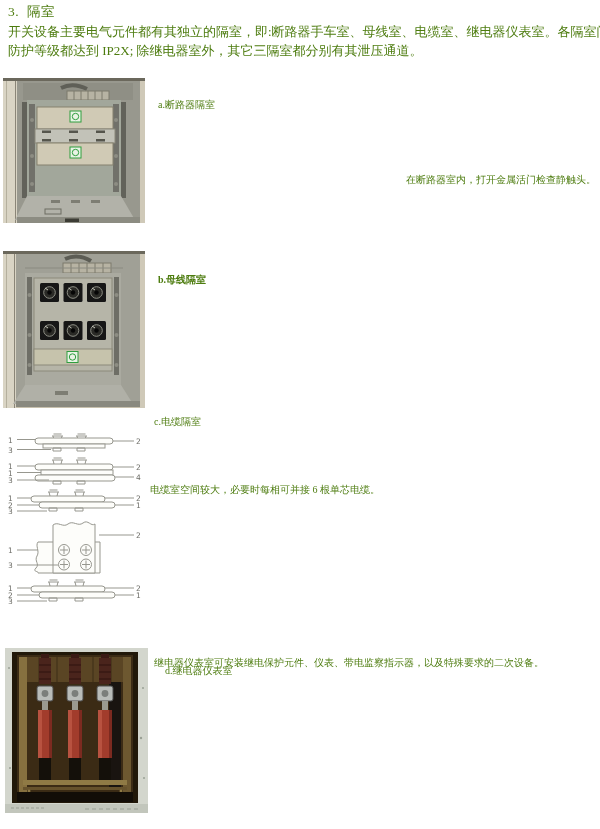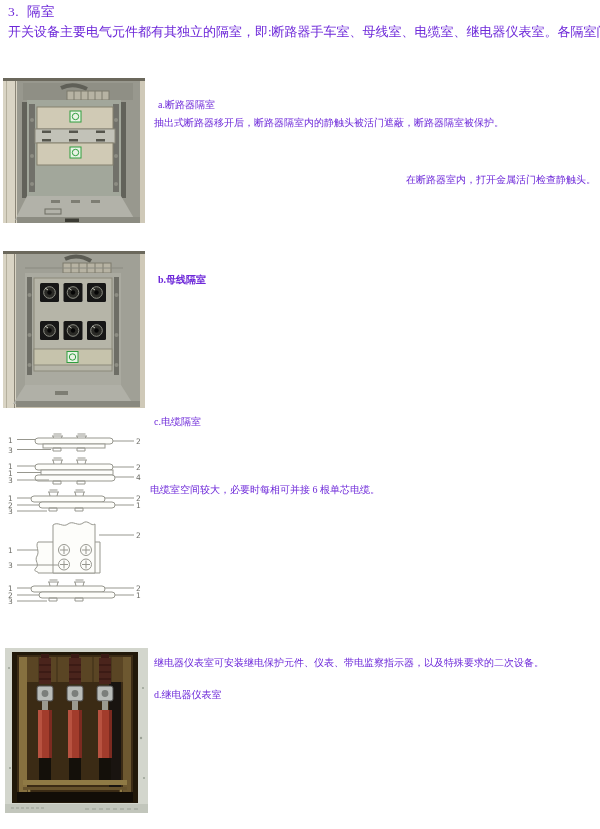--- a/index.html
+++ b/index.html
@@ -1,18 +1,18 @@
 <!DOCTYPE html>
 <html><head>
 <meta charset="utf-8">
 <style>
   html,body{margin:0;padding:0;background:#ffffff;}
   .page{
     position:relative;width:600px;height:829px;background:#ffffff;
-    font-family:"Liberation Serif","DejaVu Serif",serif;color:#6d28d9;
+    font-family:"Liberation Serif","DejaVu Serif",serif;color:#4d7c0f;
     overflow:hidden;
   }
   .abs{position:absolute;}
   .title{font-size:13.5px;white-space:pre;letter-spacing:.5px;}
   .body-text{font-size:10px;line-height:19px;}
   .nowrap{white-space:nowrap;}
   .intro{width:588px;}
   .col{width:442px;}
   svg{display:block;}
   svg text{font-family:"DejaVu Sans","Liberation Sans",sans-serif;font-size:7.5px;fill:#6e6e68;}
@@ -20,20 +20,21 @@
   .plate{stroke:#97978f;stroke-width:1;fill:#fdfdfa;}
 </style>
 </head>
 <body>
 
 <div class="page">
 
   <div class="abs title" style="left:8px;top:3px;">3.  隔室</div>
   <div class="abs body-text intro" style="left:8px;top:22px;font-size:13px;">
     <div class="nowrap">开关设备主要电气元件都有其独立的隔室，即:断路器手车室、母线室、电缆室、继电器仪表室。各隔室间</div>
+    <div class="nowrap">防护等级都达到 IP2X; 除继电器室外，其它三隔室都分别有其泄压通道。</div>
   </div>
 
   <div class="abs" style="left:3px;top:78px;">
     <svg width="142" height="145" viewBox="0 0 142 145">
       <rect x="0" y="0" width="142" height="145" fill="#c7c0ad"></rect>
       <rect x="0" y="0" width="142" height="3" fill="#6b685c"></rect>
       <rect x="0" y="3" width="14" height="142" fill="#d9d4c4"></rect>
       <line x1="12.5" y1="3" x2="12.5" y2="145" stroke="#8a8577" stroke-width="1"></line>
       <line x1="3.5" y1="3" x2="3.5" y2="145" stroke="#b5b09e" stroke-width="1"></line>
       <rect x="14" y="3" width="123" height="140" fill="#98988e"></rect>
@@ -74,21 +75,20 @@
       <rect x="48" y="122" width="9" height="3" fill="#7d7d73"></rect>
         <rect x="68" y="122" width="9" height="3" fill="#7d7d73"></rect>
         <rect x="88" y="122" width="9" height="3" fill="#7d7d73"></rect>
       <rect x="42" y="131" width="16" height="5" fill="none" stroke="#6d6d63"></rect>
       <rect x="14" y="139" width="123" height="6" fill="#8c8c82"></rect>
       <rect x="62" y="140.5" width="14" height="3.5" fill="#3c3c35"></rect>
     </svg>
   </div>
 
   <div class="abs body-text" style="left:158px;top:95px;">a.断路器隔室</div>
-  <div class="abs body-text col nowrap" style="left:154px;top:113px;">抽出式断路器移开后，断路器隔室内的静触头被活门遮蔽，断路器隔室被保护。</div>
   <div class="abs body-text col nowrap" style="left:154px;top:170px;text-align:right;">在断路器室内，打开金属活门检查静触头。</div>
 
   <div class="abs" style="left:3px;top:251px;">
     <svg width="142" height="157" viewBox="0 0 142 157">
       <rect x="0" y="0" width="142" height="157" fill="#c7c0ad"></rect>
       <rect x="0" y="0" width="142" height="3" fill="#6b685c"></rect>
       <rect x="0" y="3" width="13" height="154" fill="#d9d4c4"></rect>
       <line x1="11.5" y1="3" x2="11.5" y2="157" stroke="#8a8577"></line>
       <line x1="3.5" y1="3" x2="3.5" y2="157" stroke="#b5b09e"></line>
       <rect x="13" y="3" width="124" height="151" fill="#a0a096"></rect>
@@ -320,16 +320,16 @@
       <rect x="18" y="139" width="104" height="3" fill="#66522c"></rect>
       <circle cx="24" cy="143" r="1.5" fill="#8f7a45"></circle>
         <circle cx="116" cy="143" r="1.5" fill="#8f7a45"></circle>
       <rect x="12" y="144" width="116" height="10" fill="#120d07"></rect>
       <rect x="0" y="156" width="143" height="9" fill="#c2c6bc"></rect>
       <line x1="6" y1="160" x2="40" y2="160" stroke="#9aa095" stroke-dasharray="3,2"></line>
       <line x1="80" y1="161" x2="135" y2="161" stroke="#9aa095" stroke-dasharray="4,3"></line>
     </svg>
   </div>
 
-  <div class="abs body-text" style="left:154px;top:661px;margin-top:24px;">d.继电器仪表室</div>
+  <div class="abs body-text" style="left:165px;top:661px;">d.继电器仪表室</div>
   <div class="abs body-text col" style="left:154px;top:653px;">继电器仪表室可安装继电保护元件、仪表、带电监察指示器，以及特殊要求的二次设备。</div>
 
 </div>
 
 </body></html>

